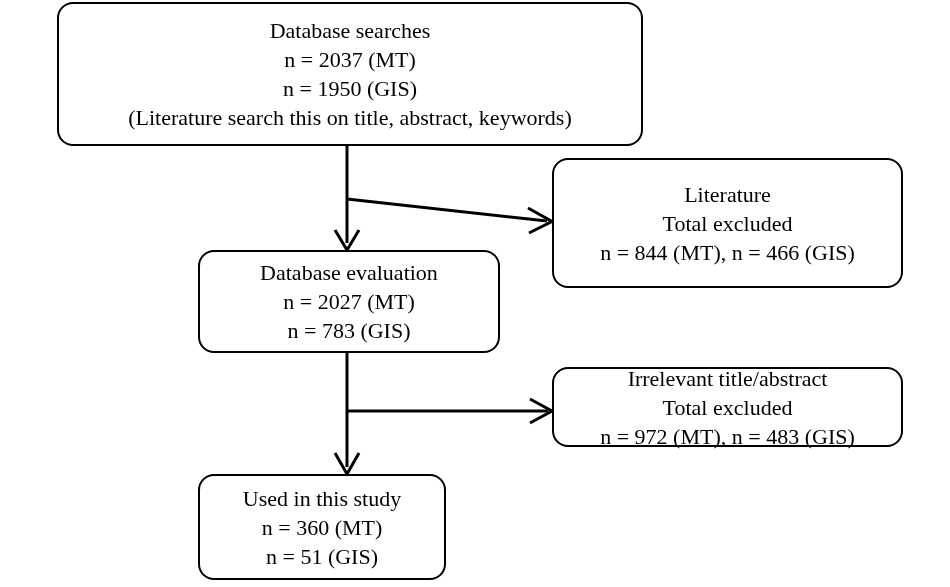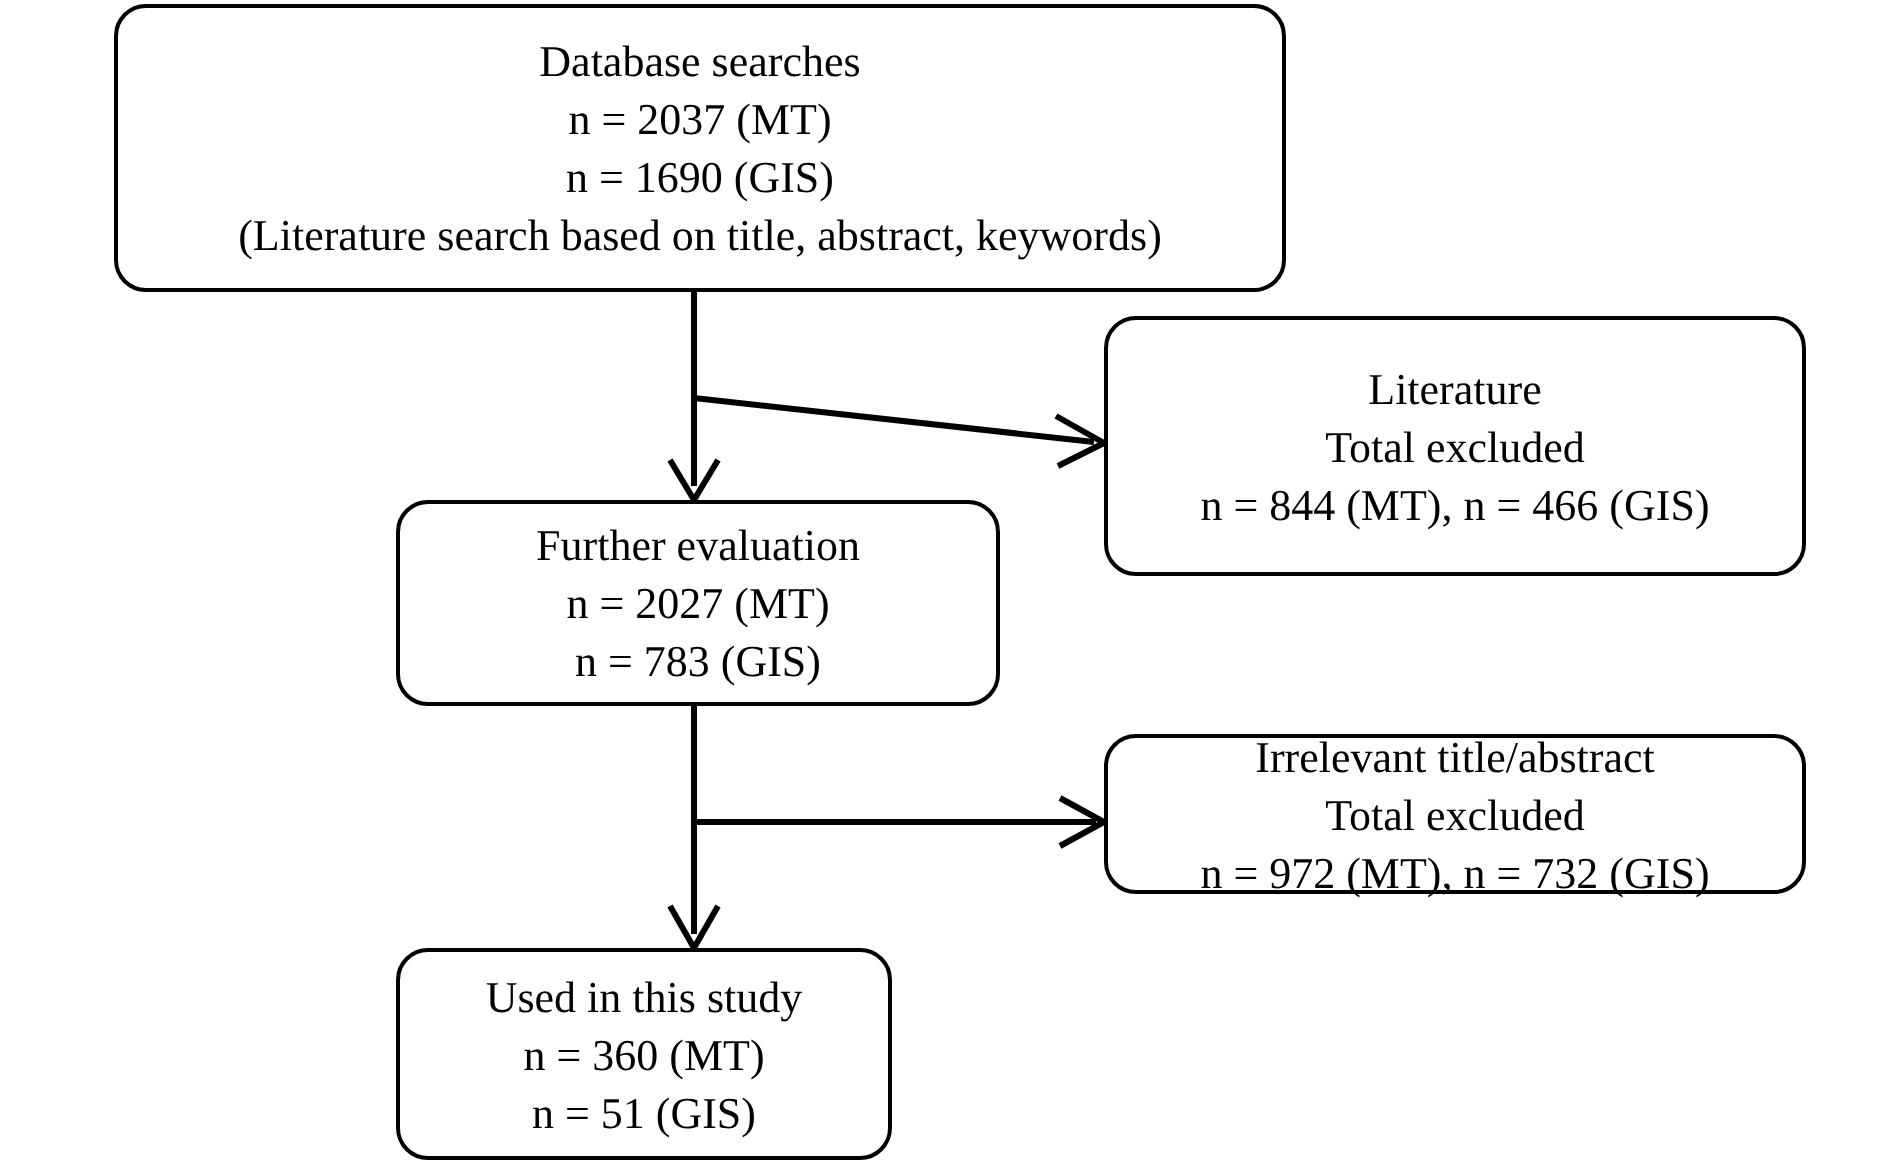--- a/index.html
+++ b/index.html
@@ -70,40 +70,40 @@
 
     <g>
       <line x1="347" y1="411" x2="548" y2="411" stroke="#000000" stroke-width="3"></line>
       <polyline points="530,399 552,411 530,423" fill="none" stroke="#000000" stroke-width="3" stroke-linecap="butt" stroke-linejoin="miter"></polyline>
     </g>
   </svg>
 
   <div class="node-box" style="left:57px; top:2px; width:586px; height:144px;">
     <span class="node-line">Database searches</span>
     <span class="node-line">n = 2037 (MT)</span>
-    <span class="node-line">n = 1690 (GIS)</span>
-    <span class="node-line">(Literature search based on title, abstract, keywords)</span>
+    <span class="node-line">n = 1950 (GIS)</span>
+    <span class="node-line">(Literature search this on title, abstract, keywords)</span>
   </div>
 
   <div class="node-box" style="left:552px; top:158px; width:351px; height:130px;">
     <span class="node-line">Literature</span>
     <span class="node-line">Total excluded</span>
     <span class="node-line">n = 844 (MT), n = 466 (GIS)</span>
   </div>
 
   <div class="node-box" style="left:198px; top:250px; width:302px; height:103px;">
-    <span class="node-line">Further evaluation</span>
+    <span class="node-line">Database evaluation</span>
     <span class="node-line">n = 2027 (MT)</span>
     <span class="node-line">n = 783 (GIS)</span>
   </div>
 
   <div class="node-box" style="left:552px; top:367px; width:351px; height:80px;">
     <span class="node-line">Irrelevant title/abstract</span>
     <span class="node-line">Total excluded</span>
-    <span class="node-line">n = 972 (MT), n = 732 (GIS)</span>
+    <span class="node-line">n = 972 (MT), n = 483 (GIS)</span>
   </div>
 
   <div class="node-box" style="left:198px; top:474px; width:248px; height:106px;">
     <span class="node-line">Used in this study</span>
     <span class="node-line">n = 360 (MT)</span>
     <span class="node-line">n = 51 (GIS)</span>
   </div>
 
 </div>
 

